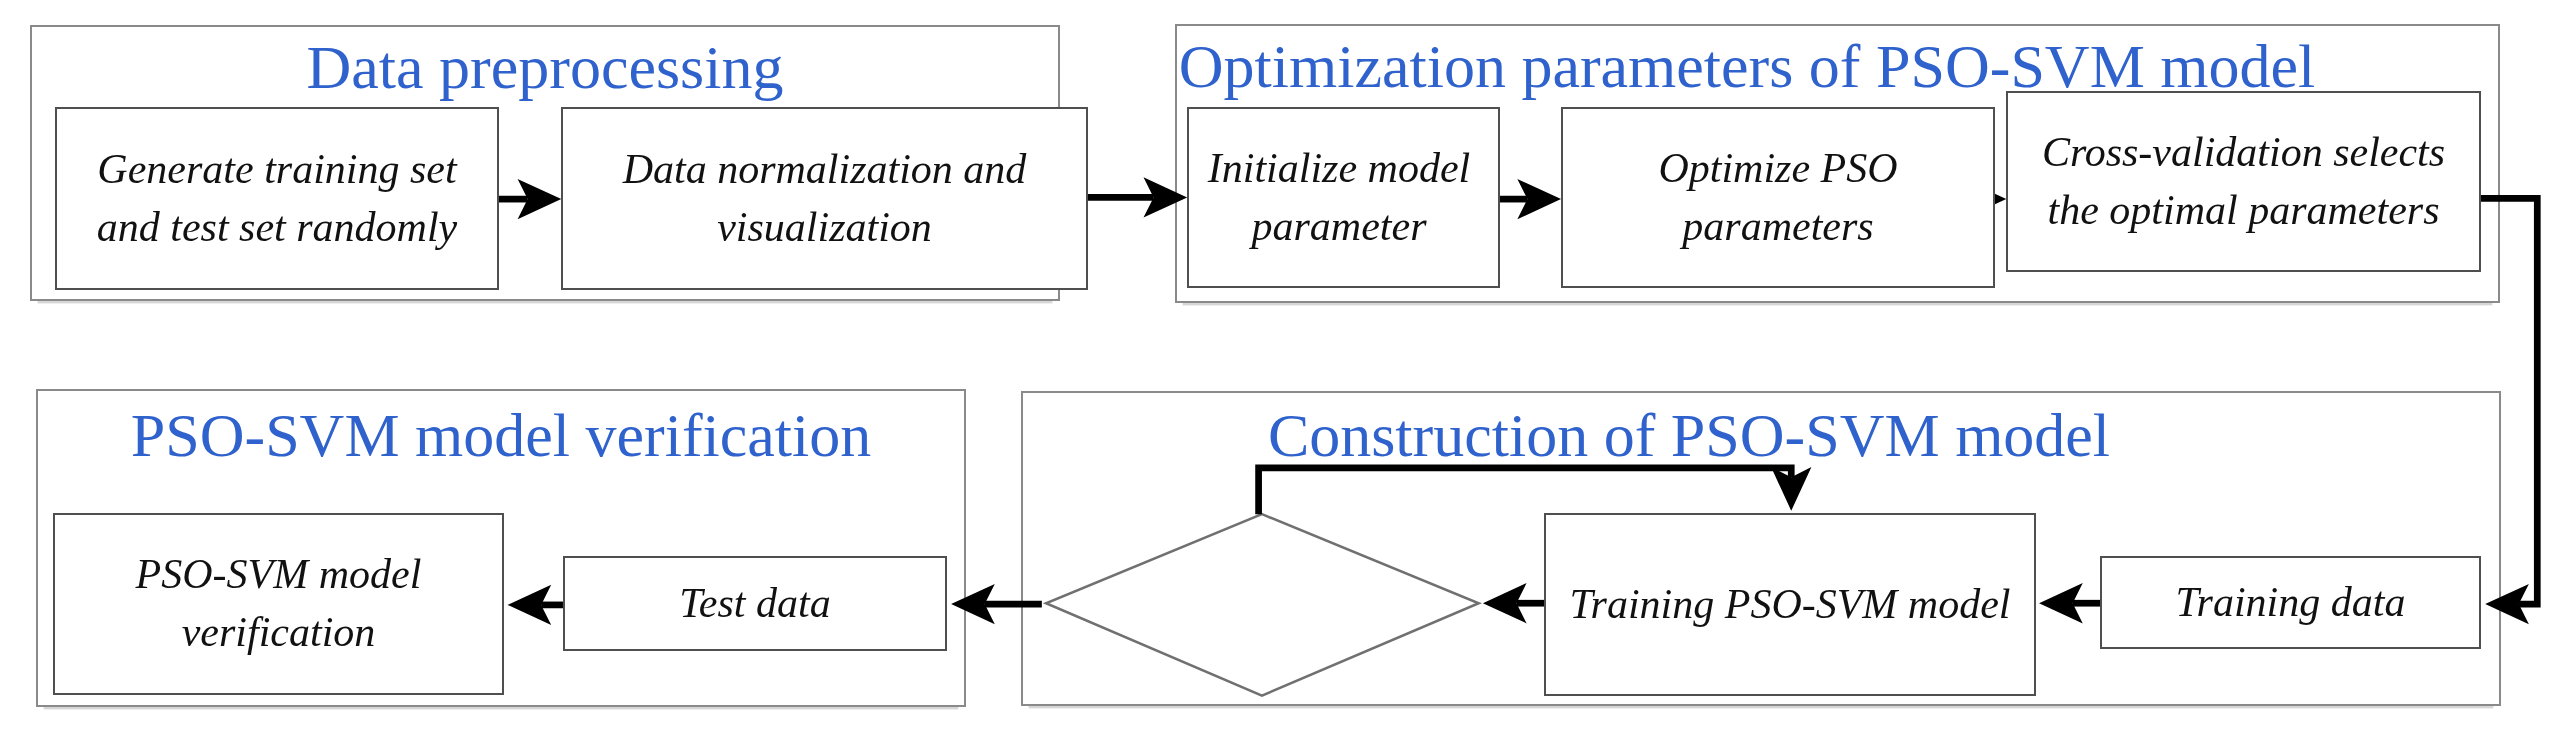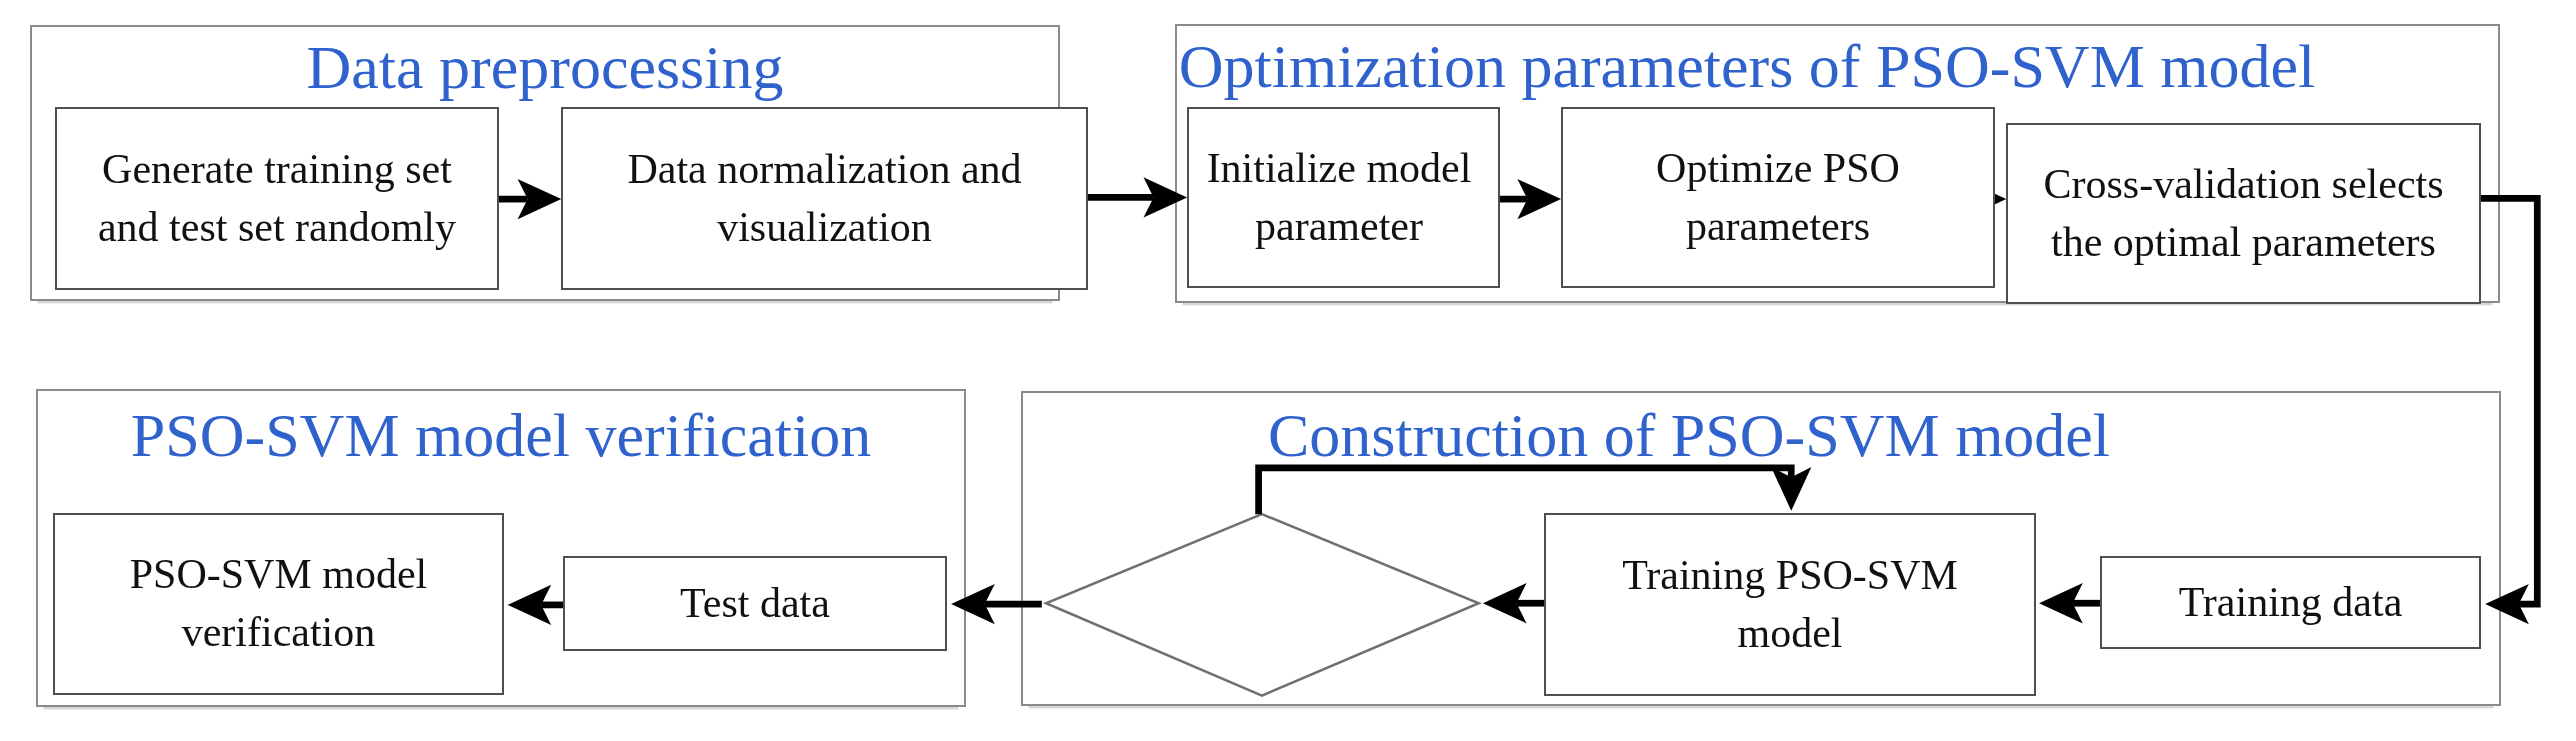--- a/index.html
+++ b/index.html
@@ -27,20 +27,21 @@
   }
   .node{
     position:absolute;
     border:2.5px solid #4f4f4f;
     background:#ffffff;
     box-sizing:border-box;
     display:flex;align-items:center;justify-content:center;
     text-align:center;
     font-size:42px;line-height:1.38;color:#111111;
     padding:0 22px;
+    font-style:italic;
   }
   .diamond-label{
     position:absolute;
     display:flex;align-items:center;justify-content:center;
     text-align:center;
     font-size:42px;line-height:1.38;color:#111111;
     background:transparent;
   }
   .arrow-layer{
     position:absolute;left:0;top:0;width:2576px;height:741px;
@@ -105,21 +106,21 @@
   </div>
   <div class="node" style="left:561px;top:107px;width:527px;height:183px;">
     <span>Data normalization and visualization</span>
   </div>
   <div class="node" style="left:1187px;top:107px;width:313px;height:181px;padding-left:13px;">
     <span>Initialize model parameter</span>
   </div>
   <div class="node" style="left:1561px;top:107px;width:434px;height:181px;">
     <span>Optimize PSO parameters</span>
   </div>
-  <div class="node" style="left:2006px;top:123px;width:475px;height:181px;">
+  <div class="node" style="left:2006px;top:91px;width:475px;height:181px;">
     <span>Cross-validation selects the optimal parameters</span>
   </div>
   <div class="node" style="left:53px;top:513px;width:451px;height:182px;">
     <span>PSO-SVM model verification</span>
   </div>
   <div class="node" style="left:563px;top:556px;width:384px;height:95px;">
     <span>Test data</span>
   </div>
   <div class="node" style="left:1544px;top:513px;width:492px;height:183px;">
     <span>Training PSO-SVM model</span>

